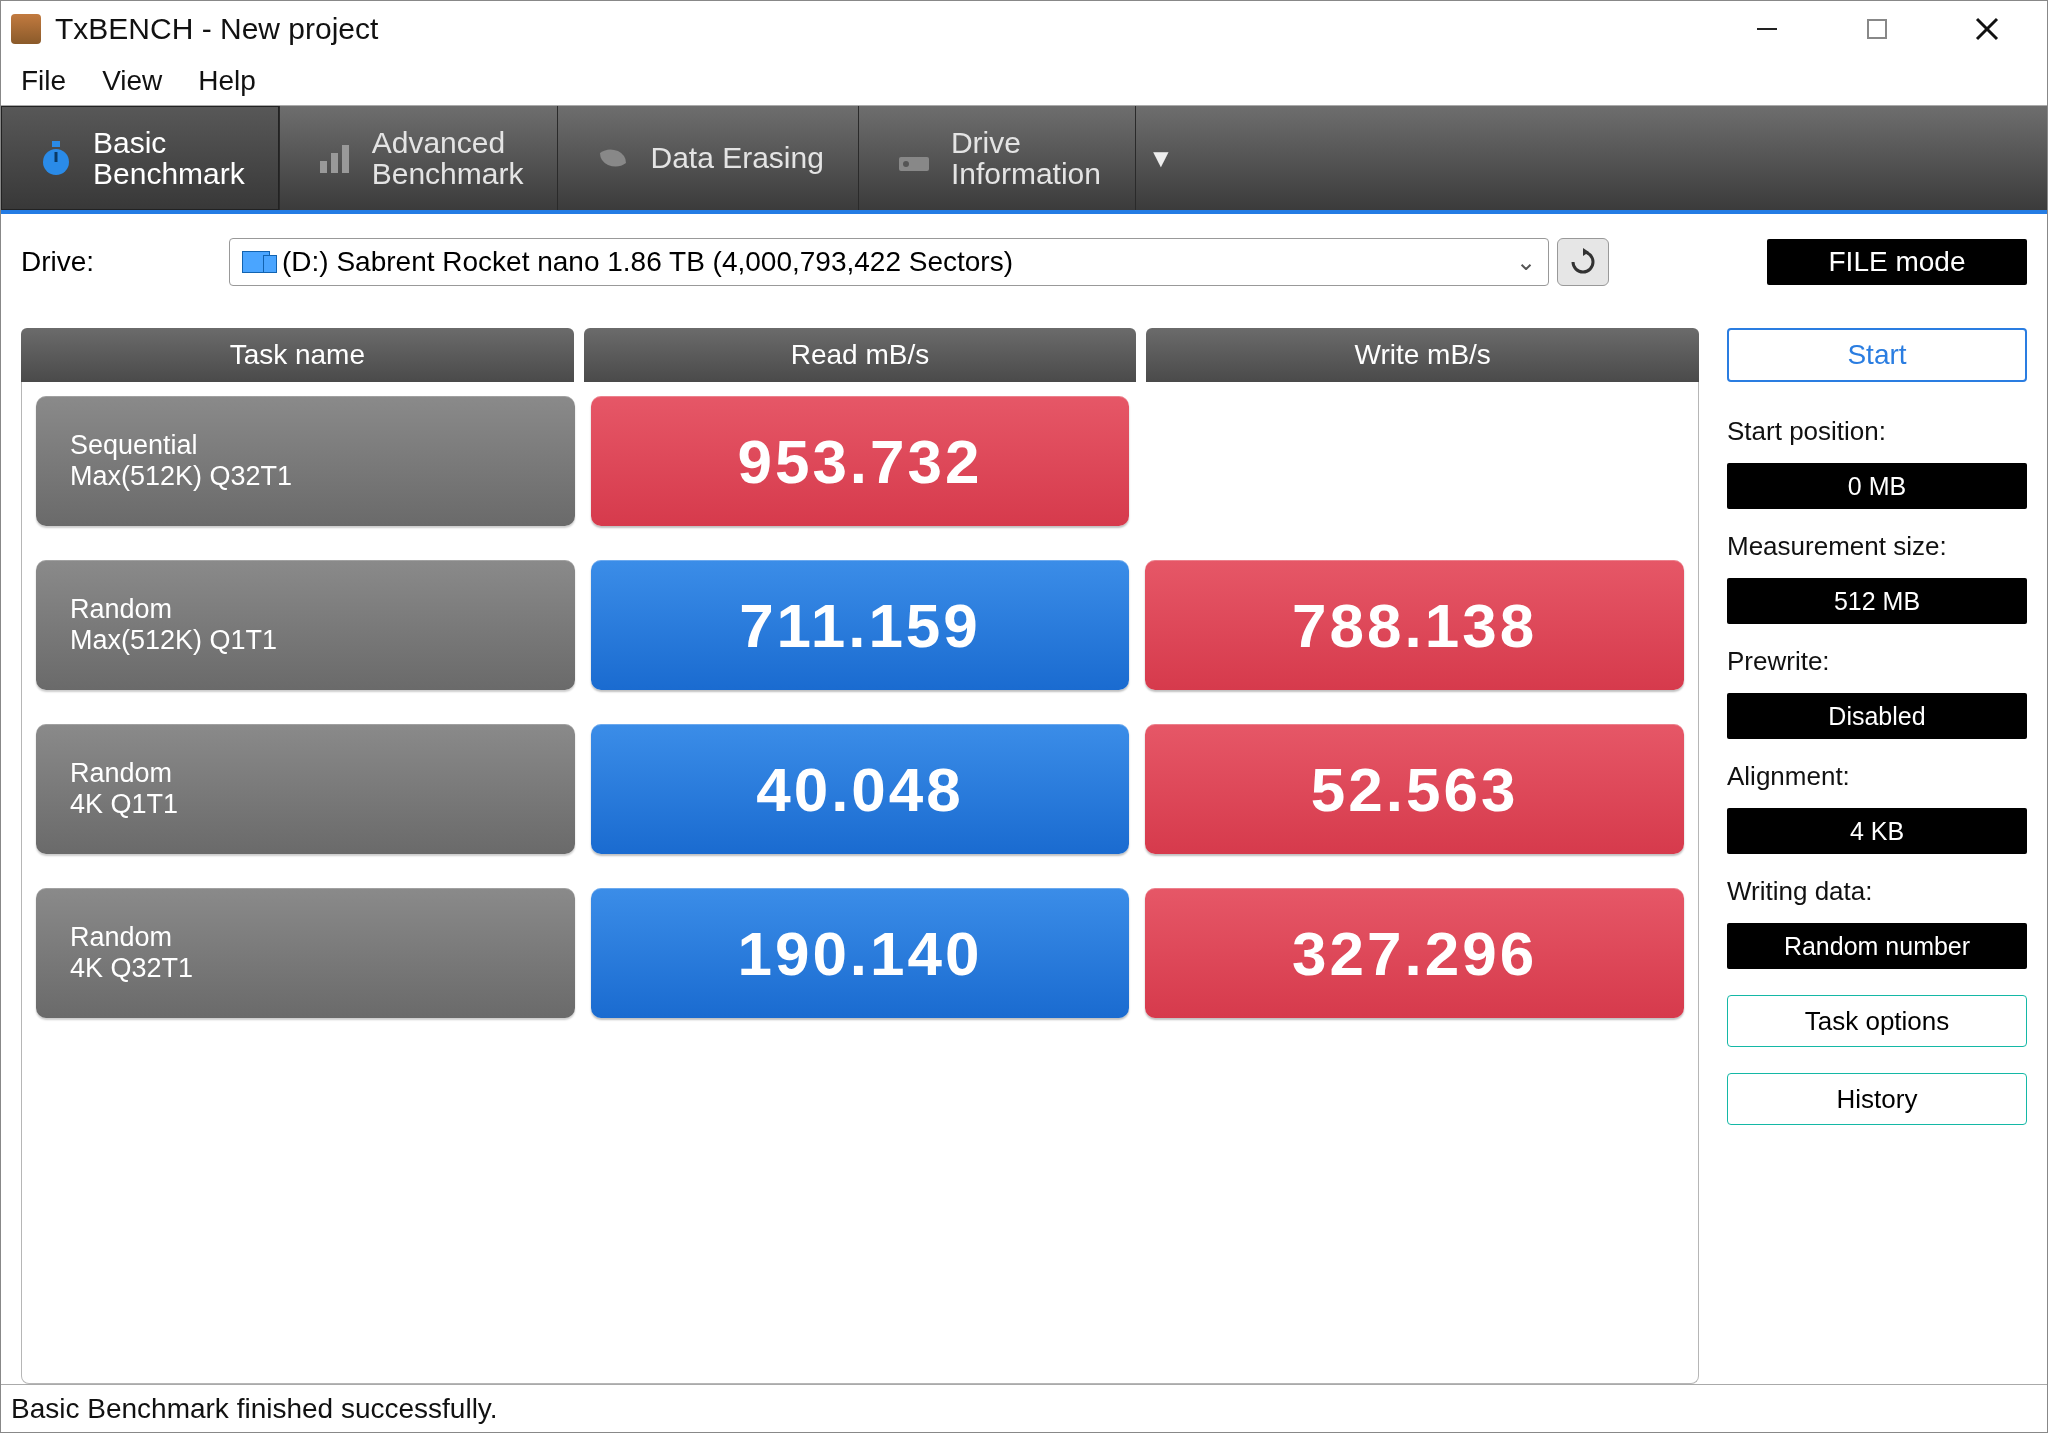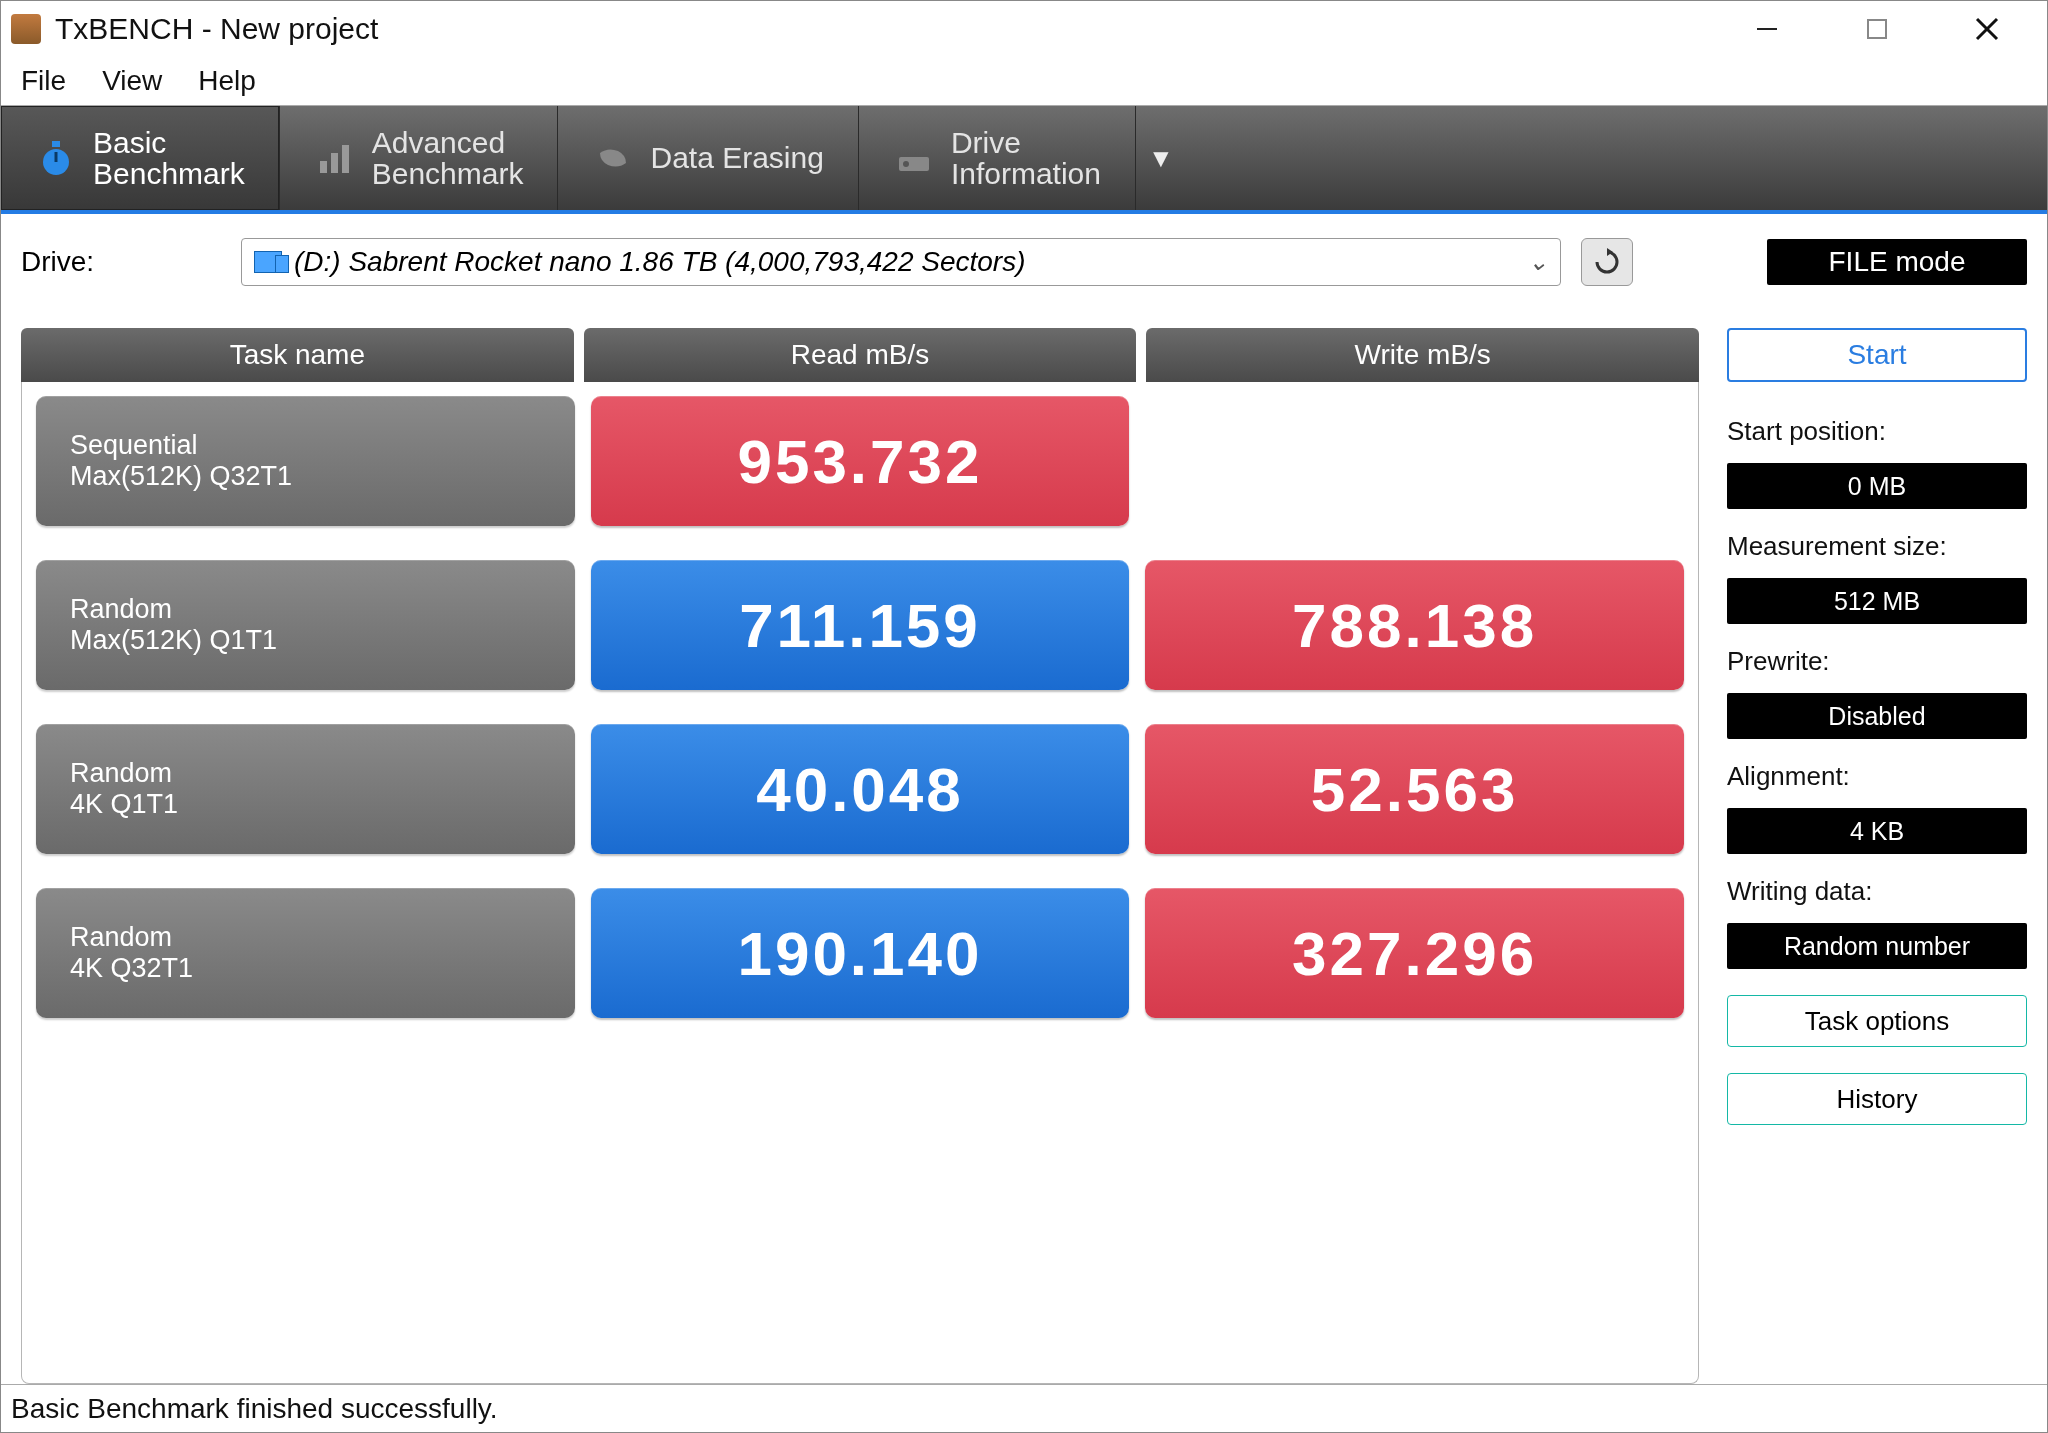--- a/index.html
+++ b/index.html
@@ -79,37 +79,36 @@
     flex: 1;
     display: flex;
     flex-direction: column;
     padding: 18px 20px 0 20px;
     position: relative;
     overflow: hidden;
   }
   .driverow {
     display: flex;
     align-items: center;
-    gap: 20px;
+    gap: 8px;
     height: 60px;
   }
   .driverow .lbl { font-size: 28px; width: 200px; }
   .drive-select {
     flex: 1;
     max-width: 1320px;
     height: 48px;
     border: 1px solid #999;
     border-radius: 4px;
     display: flex;
     align-items: center;
     padding: 0 12px;
     font-size: 28px;
     background: #fff;
     position: relative;
-    font-style: italic;
   }
   .drive-select .drvicon { width:28px; height:22px; background:#4aa5ff; margin-right:12px; border:1px solid #1263b0; position:relative; }
   .drive-select .drvicon::after { content:""; position:absolute; right:-8px; top:3px; width:12px; height:16px; background:#4aa5ff; border:1px solid #1263b0;}
   .drive-select .dd { margin-left:auto; font-size:24px; color:#555;}
   .refresh-btn {
     width: 52px; height: 48px;
     background: #e6e6e6;
     border: 1px solid #999;
     border-radius: 6px;
     display:flex; align-items:center; justify-content:center;

